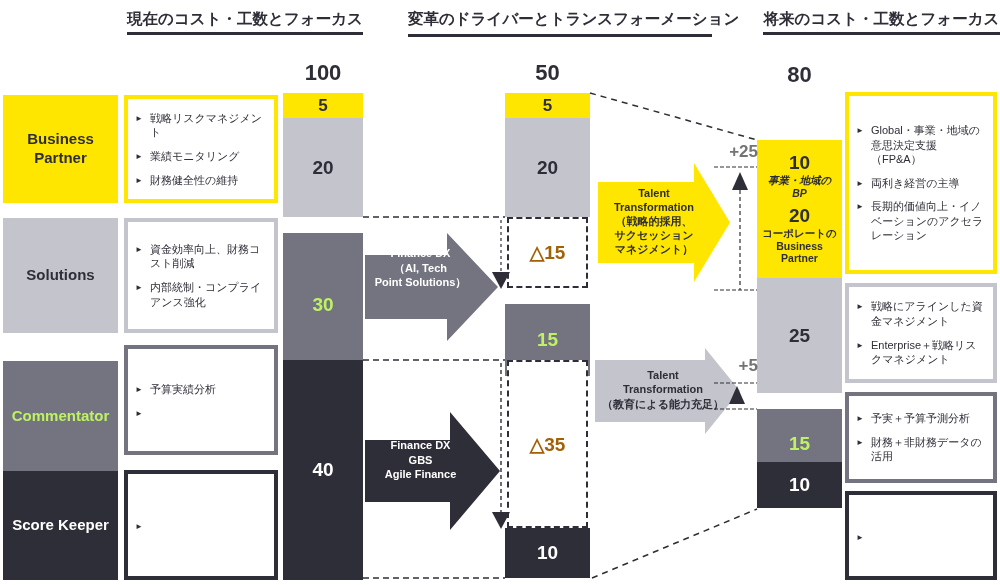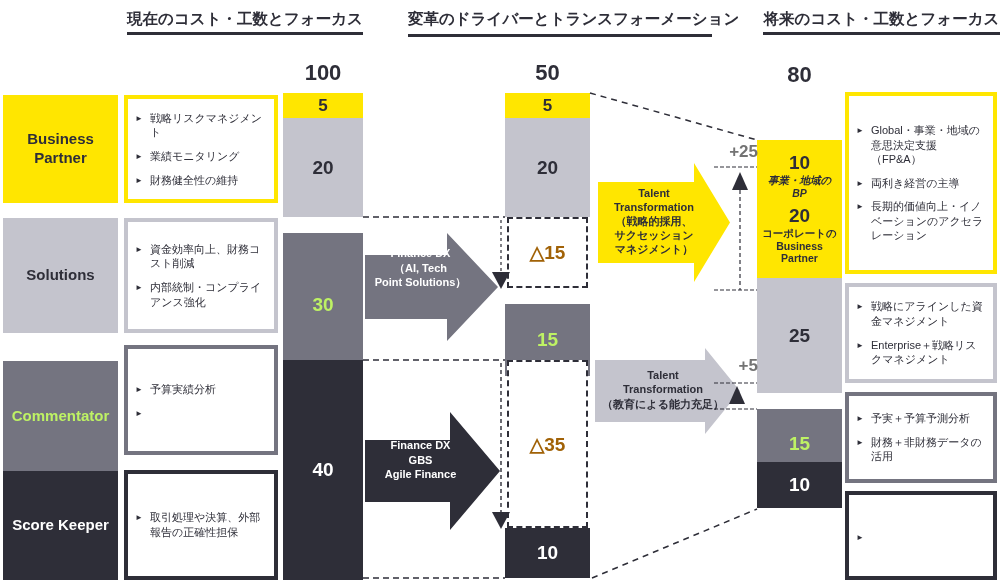--- a/index.html
+++ b/index.html
@@ -95,21 +95,20 @@
         <span class="marker">►</span>
         <span class="btext">予算実績分析</span>
       </div>
     <div class="bullet">
         <span class="marker">►</span>
       </div>
   </div>
   <div class="abs bbox bd-dark" style="left:124px;top:470px;width:154px;height:110px;">
     <div class="bullet">
         <span class="marker">►</span>
-        <span class="btext">取引処理や決算、外部報告の正確性担保</span>
       </div>
   </div>
 
   <div class="abs seg c-yellow" style="left:283px;top:93px;width:80px;height:25px;font-size:17px;">5</div>
   <div class="abs seg c-light" style="left:283px;top:118px;width:80px;height:99px;">20</div>
   <div class="abs seg c-mid" style="left:283px;top:217px;width:80px;height:143px;">30</div>
   <div class="abs seg c-dark" style="left:283px;top:360px;width:80px;height:220px;">40</div>
 
   <div class="abs seg c-yellow" style="left:505px;top:93px;width:85px;height:25px;font-size:17px;">5</div>
   <div class="abs seg c-light" style="left:505px;top:118px;width:85px;height:99px;">20</div>

